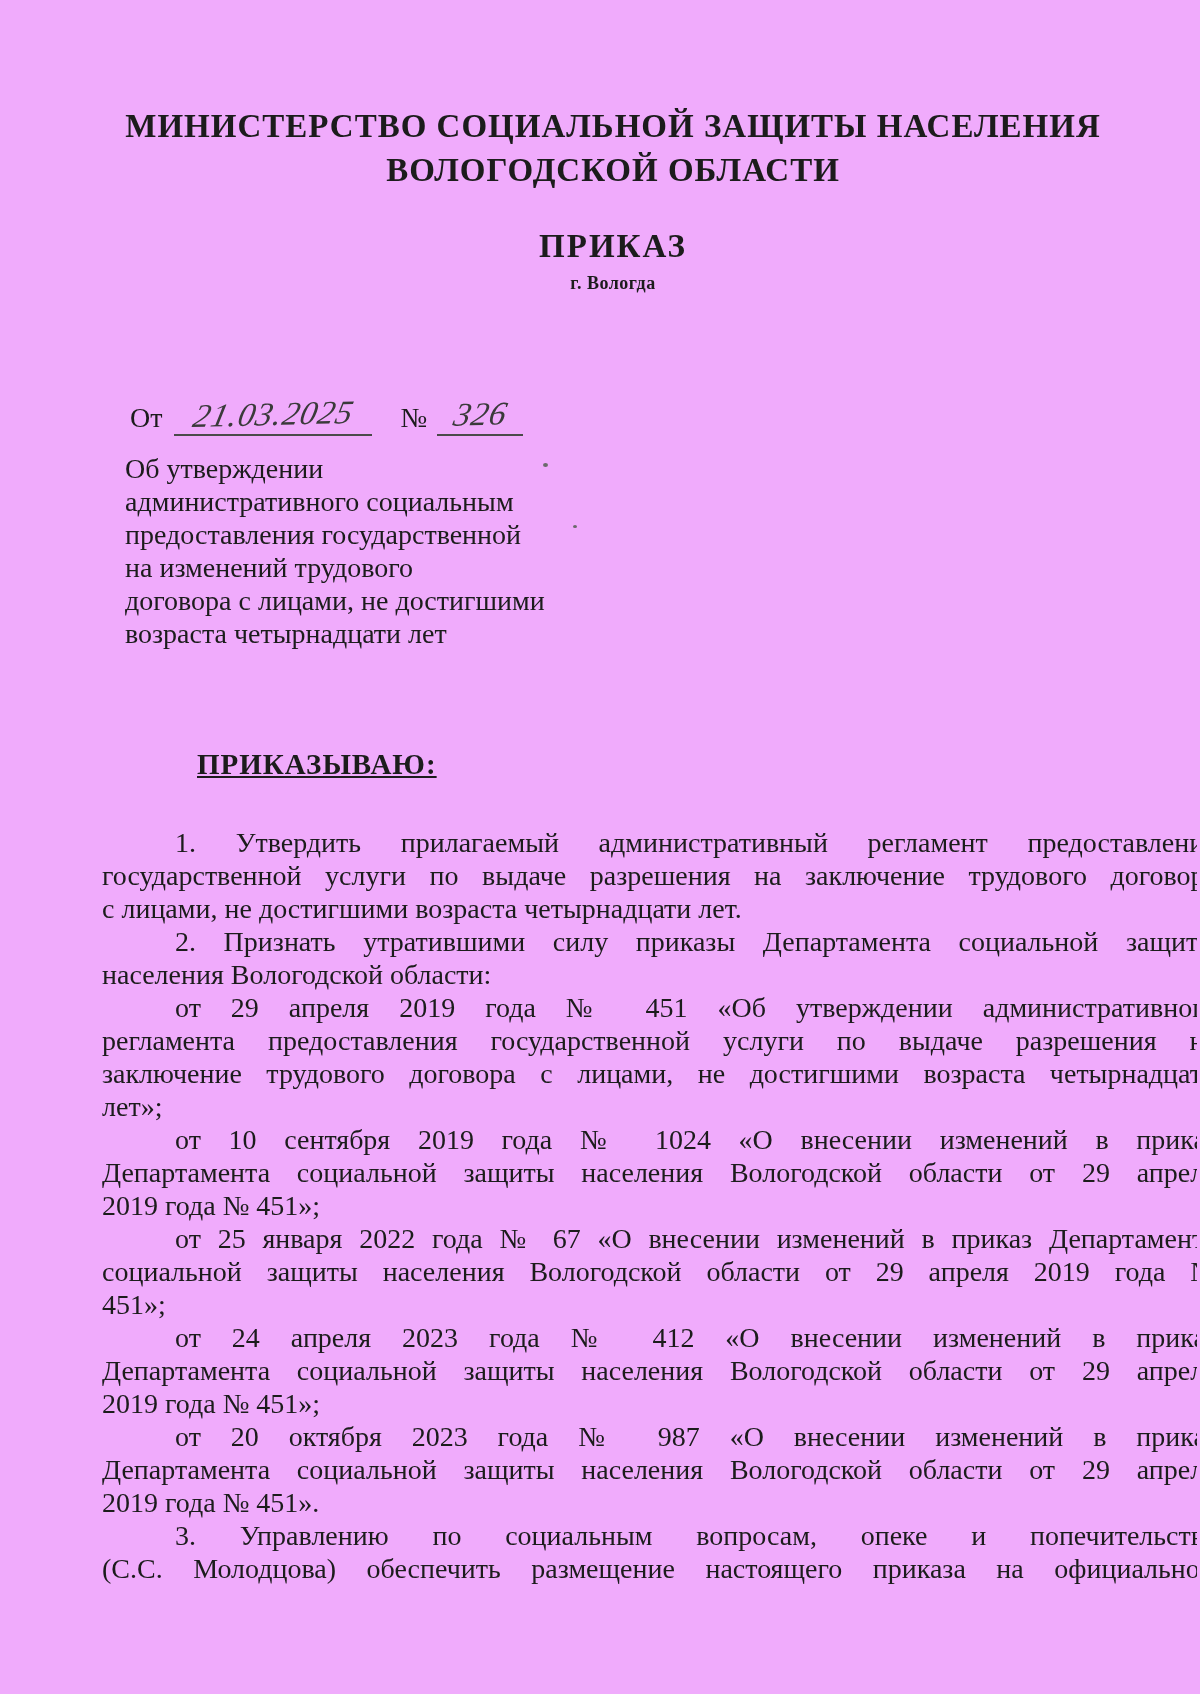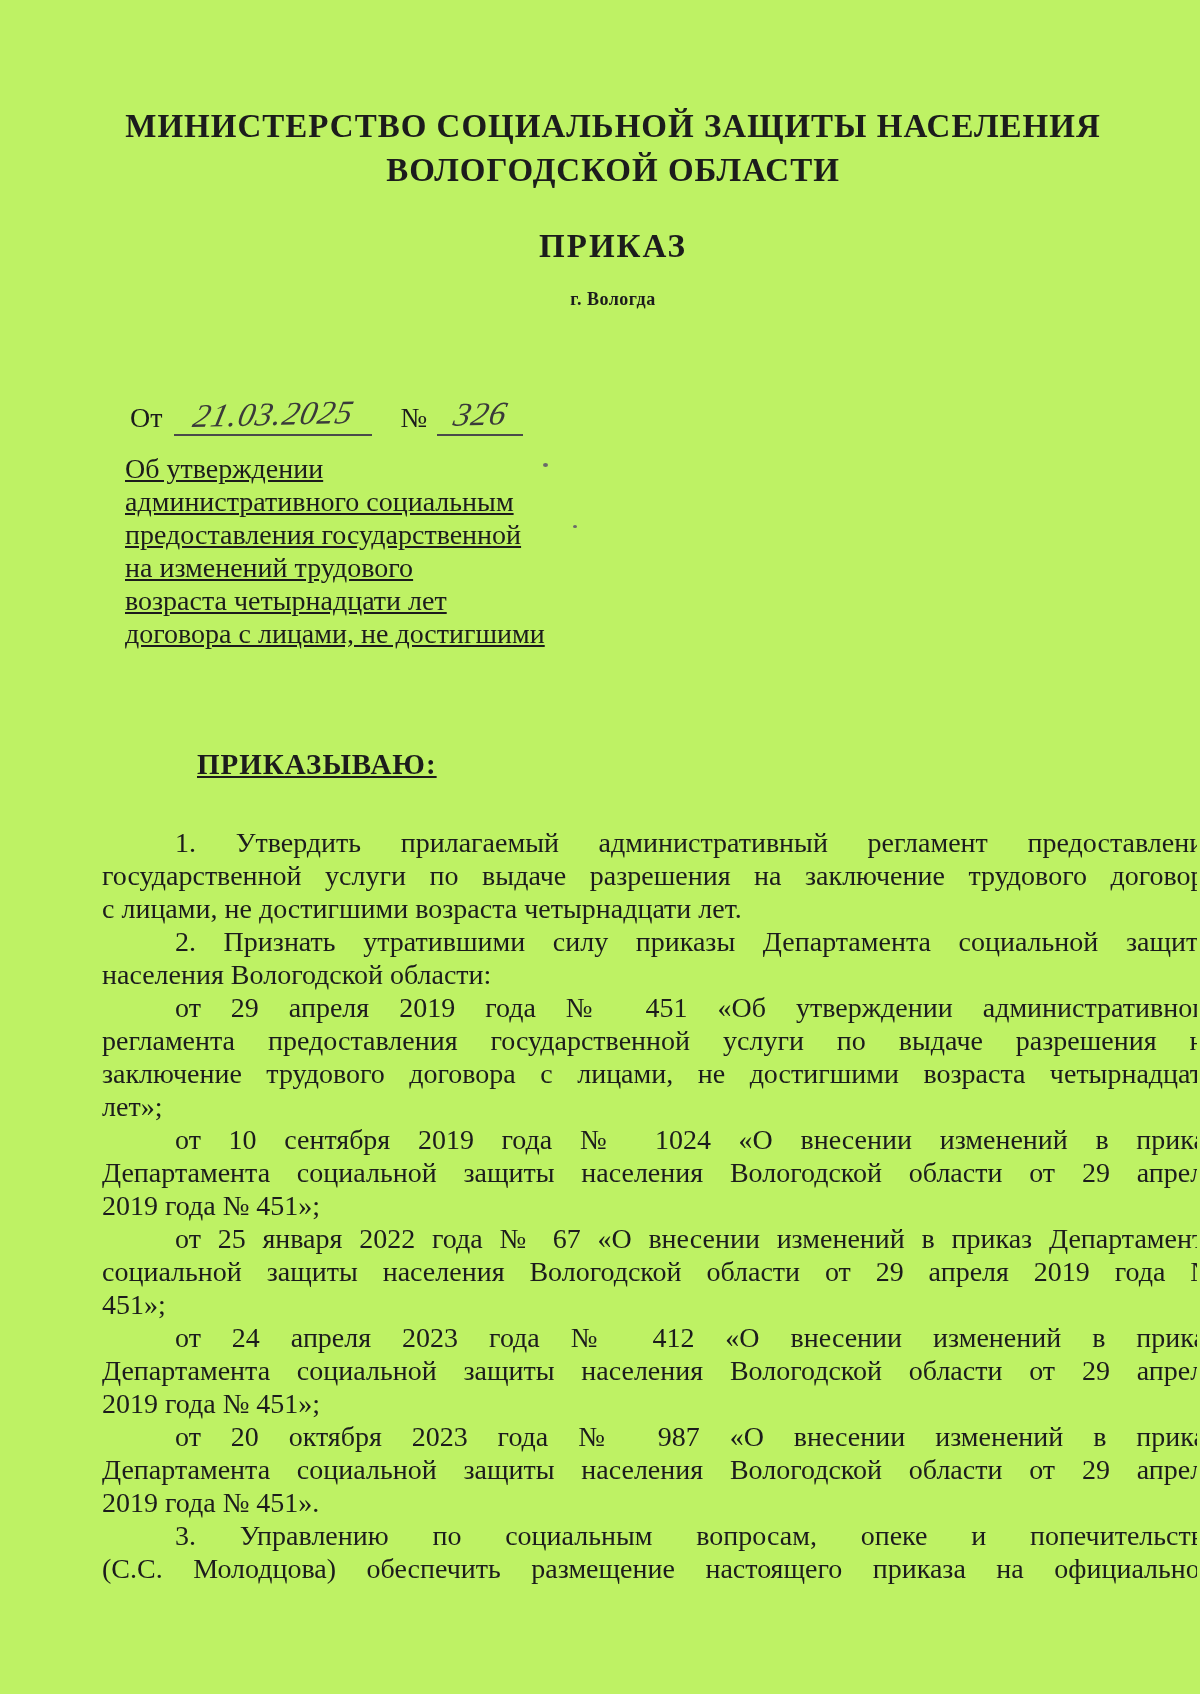--- a/index.html
+++ b/index.html
@@ -1,32 +1,32 @@
 <!DOCTYPE html>
 <html><head>
 <meta charset="utf-8">
 <style>
   html,body{margin:0;padding:0;background:#e8e8e8;}
   .page{
     position:relative;
     width:1200px;height:1694px;
-    background:#bef264;
+    background:#f0abfc;
     font-family:"Liberation Serif", serif;
     color:#1c1c1c;
     overflow:hidden;
     margin:0 auto;
   }
   
   .header{
     position:absolute;left:88px;top:104px;width:1050px;
     text-align:center;font-weight:bold;
   }
   .h-org{font-size:33px;line-height:44px;letter-spacing:1px;}
   .h-type{font-size:33px;line-height:44px;letter-spacing:2px;margin-top:32px;}
-  .h-city{font-size:18px;line-height:22px;margin-top:20px;letter-spacing:0.5px;}
+  .h-city{font-size:18px;line-height:22px;margin-top:4px;letter-spacing:0.5px;}
 
   
   .dateline{
     position:absolute;left:130px;top:400px;
     font-size:28px;line-height:33px;white-space:nowrap;
   }
   .uline{
     display:inline-block;border-bottom:2px solid #4a4a4a;
     text-align:center;vertical-align:baseline;
   }
@@ -38,21 +38,21 @@
     font-style:italic;
     font-size:33px;
     color:#3a3a3a;
     transform:skewX(-14deg) rotate(-1.5deg) translateY(-2px);
     letter-spacing:1px;
   }
 
   
   .subject{
     position:absolute;left:125px;top:452px;
-    font-size:28px;line-height:33px;text-decoration:underline;
+    font-size:28px;line-height:33px;
   }
 
   
   .dot{position:absolute;background:#6a6a6a;border-radius:50%;}
   .dot.d1{left:543px;top:463px;width:5px;height:4px;}
   .dot.d2{left:573px;top:525px;width:4px;height:3px;}
 
   
   .orderword{
     position:absolute;left:197px;top:748px;
@@ -88,22 +88,22 @@
 
   <div class="dateline">
     <span>От</span><span class="uline date"><span class="hand">21.03.2025</span></span><span class="num-label">№</span><span class="uline num"><span class="hand">326</span></span>
   </div>
 
   <div class="subject">
       <div>Об утверждении</div>
       <div>административного социальным</div>
       <div>предоставления государственной</div>
       <div>на изменений трудового</div>
+      <div>договора с лицами, не достигшими</div>
       <div>возраста четырнадцати лет</div>
-      <div>договора с лицами, не достигшими</div>
     </div>
 
   <div class="dot d1"></div>
   <div class="dot d2"></div>
 
   <div class="orderword">ПРИКАЗЫВАЮ:</div>
 
   <div class="body-clip">
       <div class="bl ind">1. Утвердить прилагаемый административный регламент предоставления</div>
       <div class="bl">государственной услуги по выдаче разрешения на заключение трудового договора</div>

